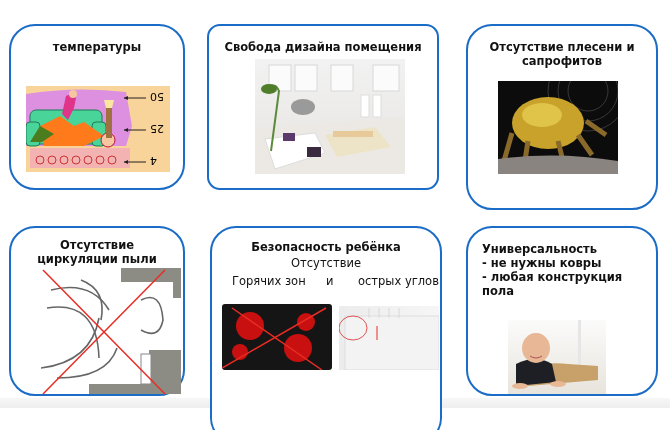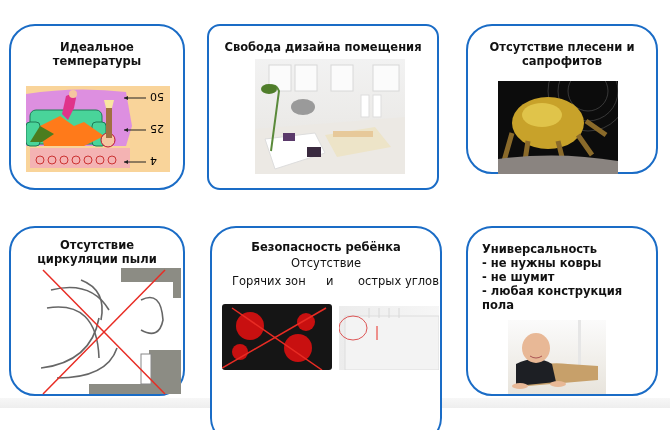--- a/index.html
+++ b/index.html
@@ -11,21 +11,20 @@
   .img{position:absolute;overflow:hidden;}
   .list{position:absolute;font-weight:bold;font-size:11.5px;line-height:14px;color:#111;}
 </style>
 </head>
 <body>
 
 <div class="strip"></div>
 
 <div class="card" style="left:9px;top:24px;width:176px;height:166px;">
   <div class="title" style="top:14px;">
-    <div>Идеальное</div>
     <div>температуры</div>
   </div>
   <div class="img" style="left:15px;top:60px;width:144px;height:86px;background:#f9d49a;">
     <svg width="144" height="86" viewBox="0 0 144 86">
       <path d="M0 8 Q50 0 100 6 L106 40 L100 60 L0 60 Z" fill="#dd8fe0"></path>
       <rect x="4" y="24" width="72" height="34" rx="6" fill="#49d49a" stroke="#1e7a55"></rect>
       <rect x="0" y="36" width="14" height="24" rx="4" fill="#49d49a" stroke="#1e7a55"></rect>
       <rect x="66" y="36" width="14" height="24" rx="4" fill="#49d49a" stroke="#1e7a55"></rect>
       <path d="M40 10 q6 -4 10 2 l-2 10 l-6 12 l-6 -6 z" fill="#e0338a"></path>
       <circle cx="47" cy="8" r="4" fill="#f5c6a0"></circle>
@@ -81,21 +80,21 @@
       <g fill="#fff" stroke="#ddd">
           <rect x="106" y="36" width="8" height="22"></rect>
           <rect x="118" y="36" width="8" height="22"></rect>
         </g>
       <path d="M10 30 q10 -8 14 2 l-8 60" stroke="#5a8a3a" fill="none" stroke-width="2"></path>
       <ellipse cx="14" cy="30" rx="8" ry="5" fill="#4f7d2a"></ellipse>
     </svg>
   </div>
 </div>
 
-<div class="card" style="left:466px;top:24px;width:192px;height:150px;">
+<div class="card" style="left:466px;top:24px;width:192px;height:186px;">
   <div class="title" style="top:14px;">
     <div>Отсутствие плесени и</div>
     <div>сапрофитов</div>
   </div>
   <div class="img" style="left:30px;top:55px;width:120px;height:93px;background:#0c0c0c;">
     <svg width="120" height="93" viewBox="0 0 120 93">
       <g stroke="#555" fill="none" stroke-width="0.6">
           <circle cx="90" cy="10" r="20"></circle>
           <circle cx="90" cy="10" r="30"></circle>
           <circle cx="90" cy="10" r="40"></circle>
@@ -160,21 +159,20 @@
       <ellipse cx="14" cy="22" rx="14" ry="12" fill="none" stroke="#d55"></ellipse>
       <line x1="38" y1="20" x2="38" y2="34" stroke="#e82c24"></line>
     </svg>
   </div>
 </div>
 
 <div class="card" style="left:466px;top:226px;width:192px;height:170px;padding-left:8px;">
   <div class="list" style="left:14px;top:14px;">
     <div>Универсальность</div>
     <div>- не нужны ковры</div>
-    <div>- не шумит</div>
     <div>- любая конструкция</div>
     <div>пола</div>
   </div>
   <div class="img" style="left:40px;top:92px;width:98px;height:74px;background:linear-gradient(#fbfbfb,#e8e4dc);">
     <svg width="98" height="74" viewBox="0 0 98 74">
       <rect x="70" y="0" width="3" height="50" fill="#e6e6e6"></rect>
       <path d="M10 56 q20 -16 50 -12 l30 2 v14 l-70 6 z" fill="#c7a06a"></path>
       <path d="M8 44 q20 -10 36 0 l4 18 l-40 4 z" fill="#1d1f24"></path>
       <ellipse cx="28" cy="28" rx="14" ry="15" fill="#e8b896"></ellipse>
       <path d="M22 36 q6 4 12 0" stroke="#a55" fill="none"></path>

